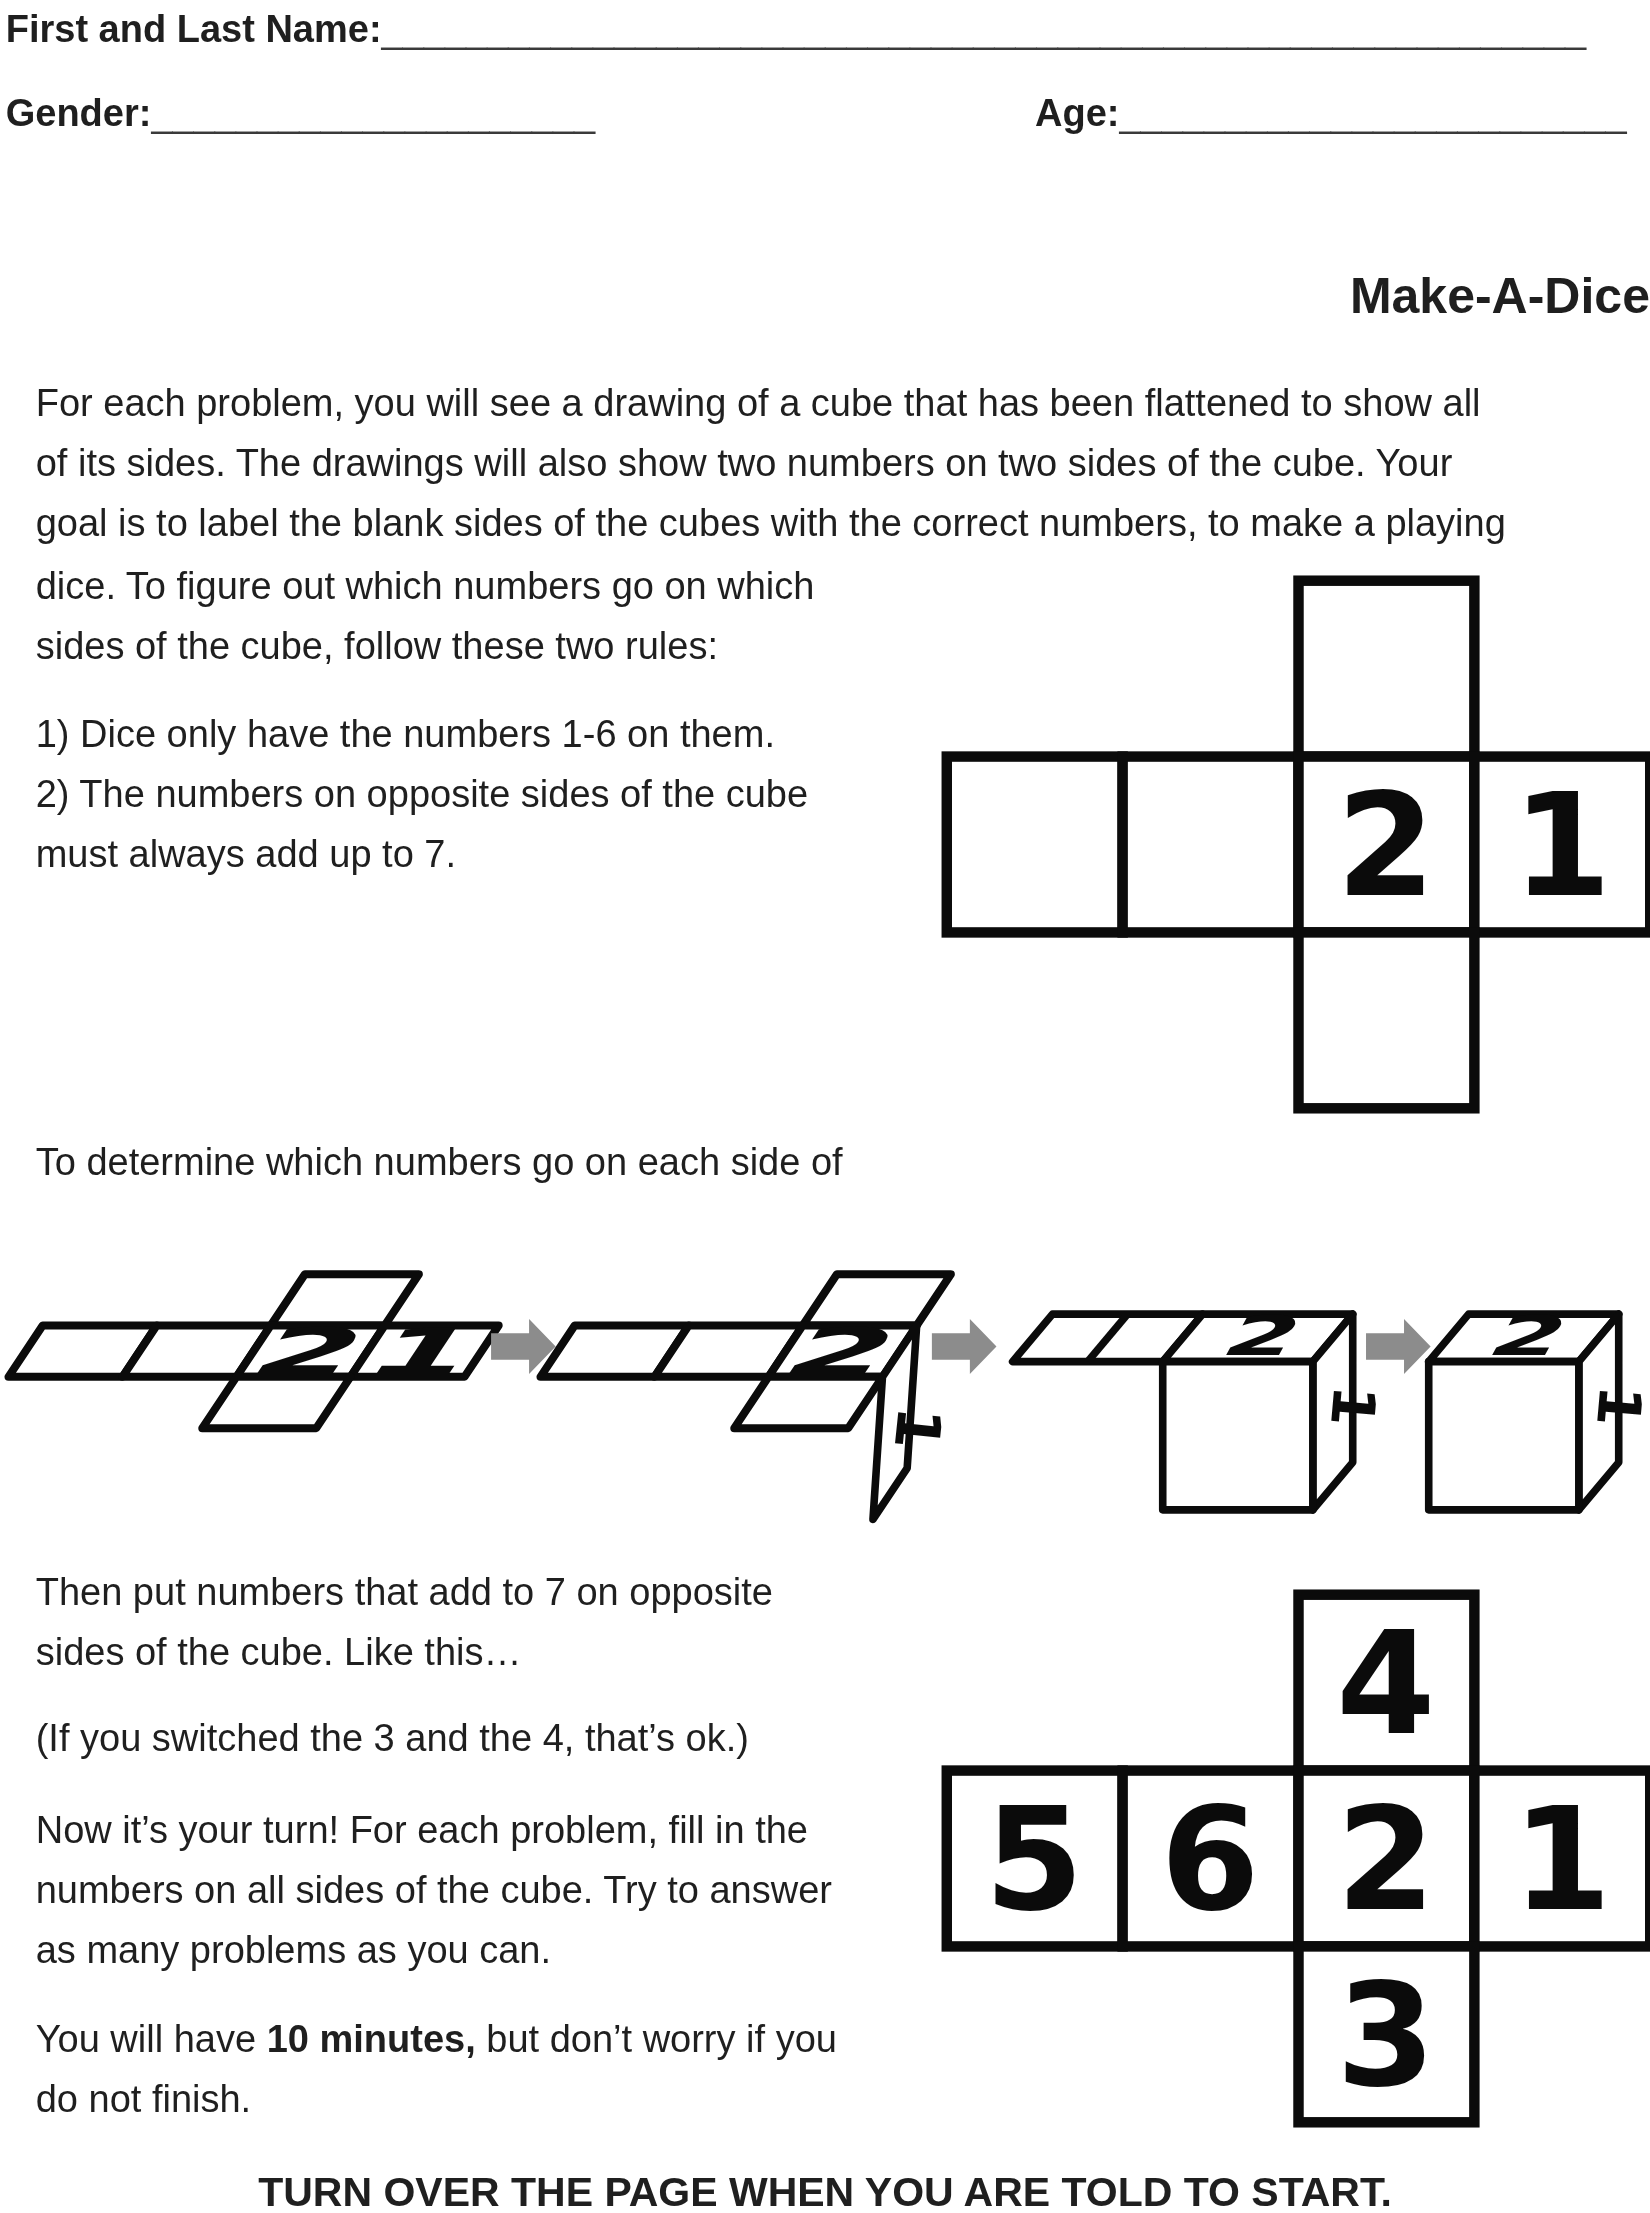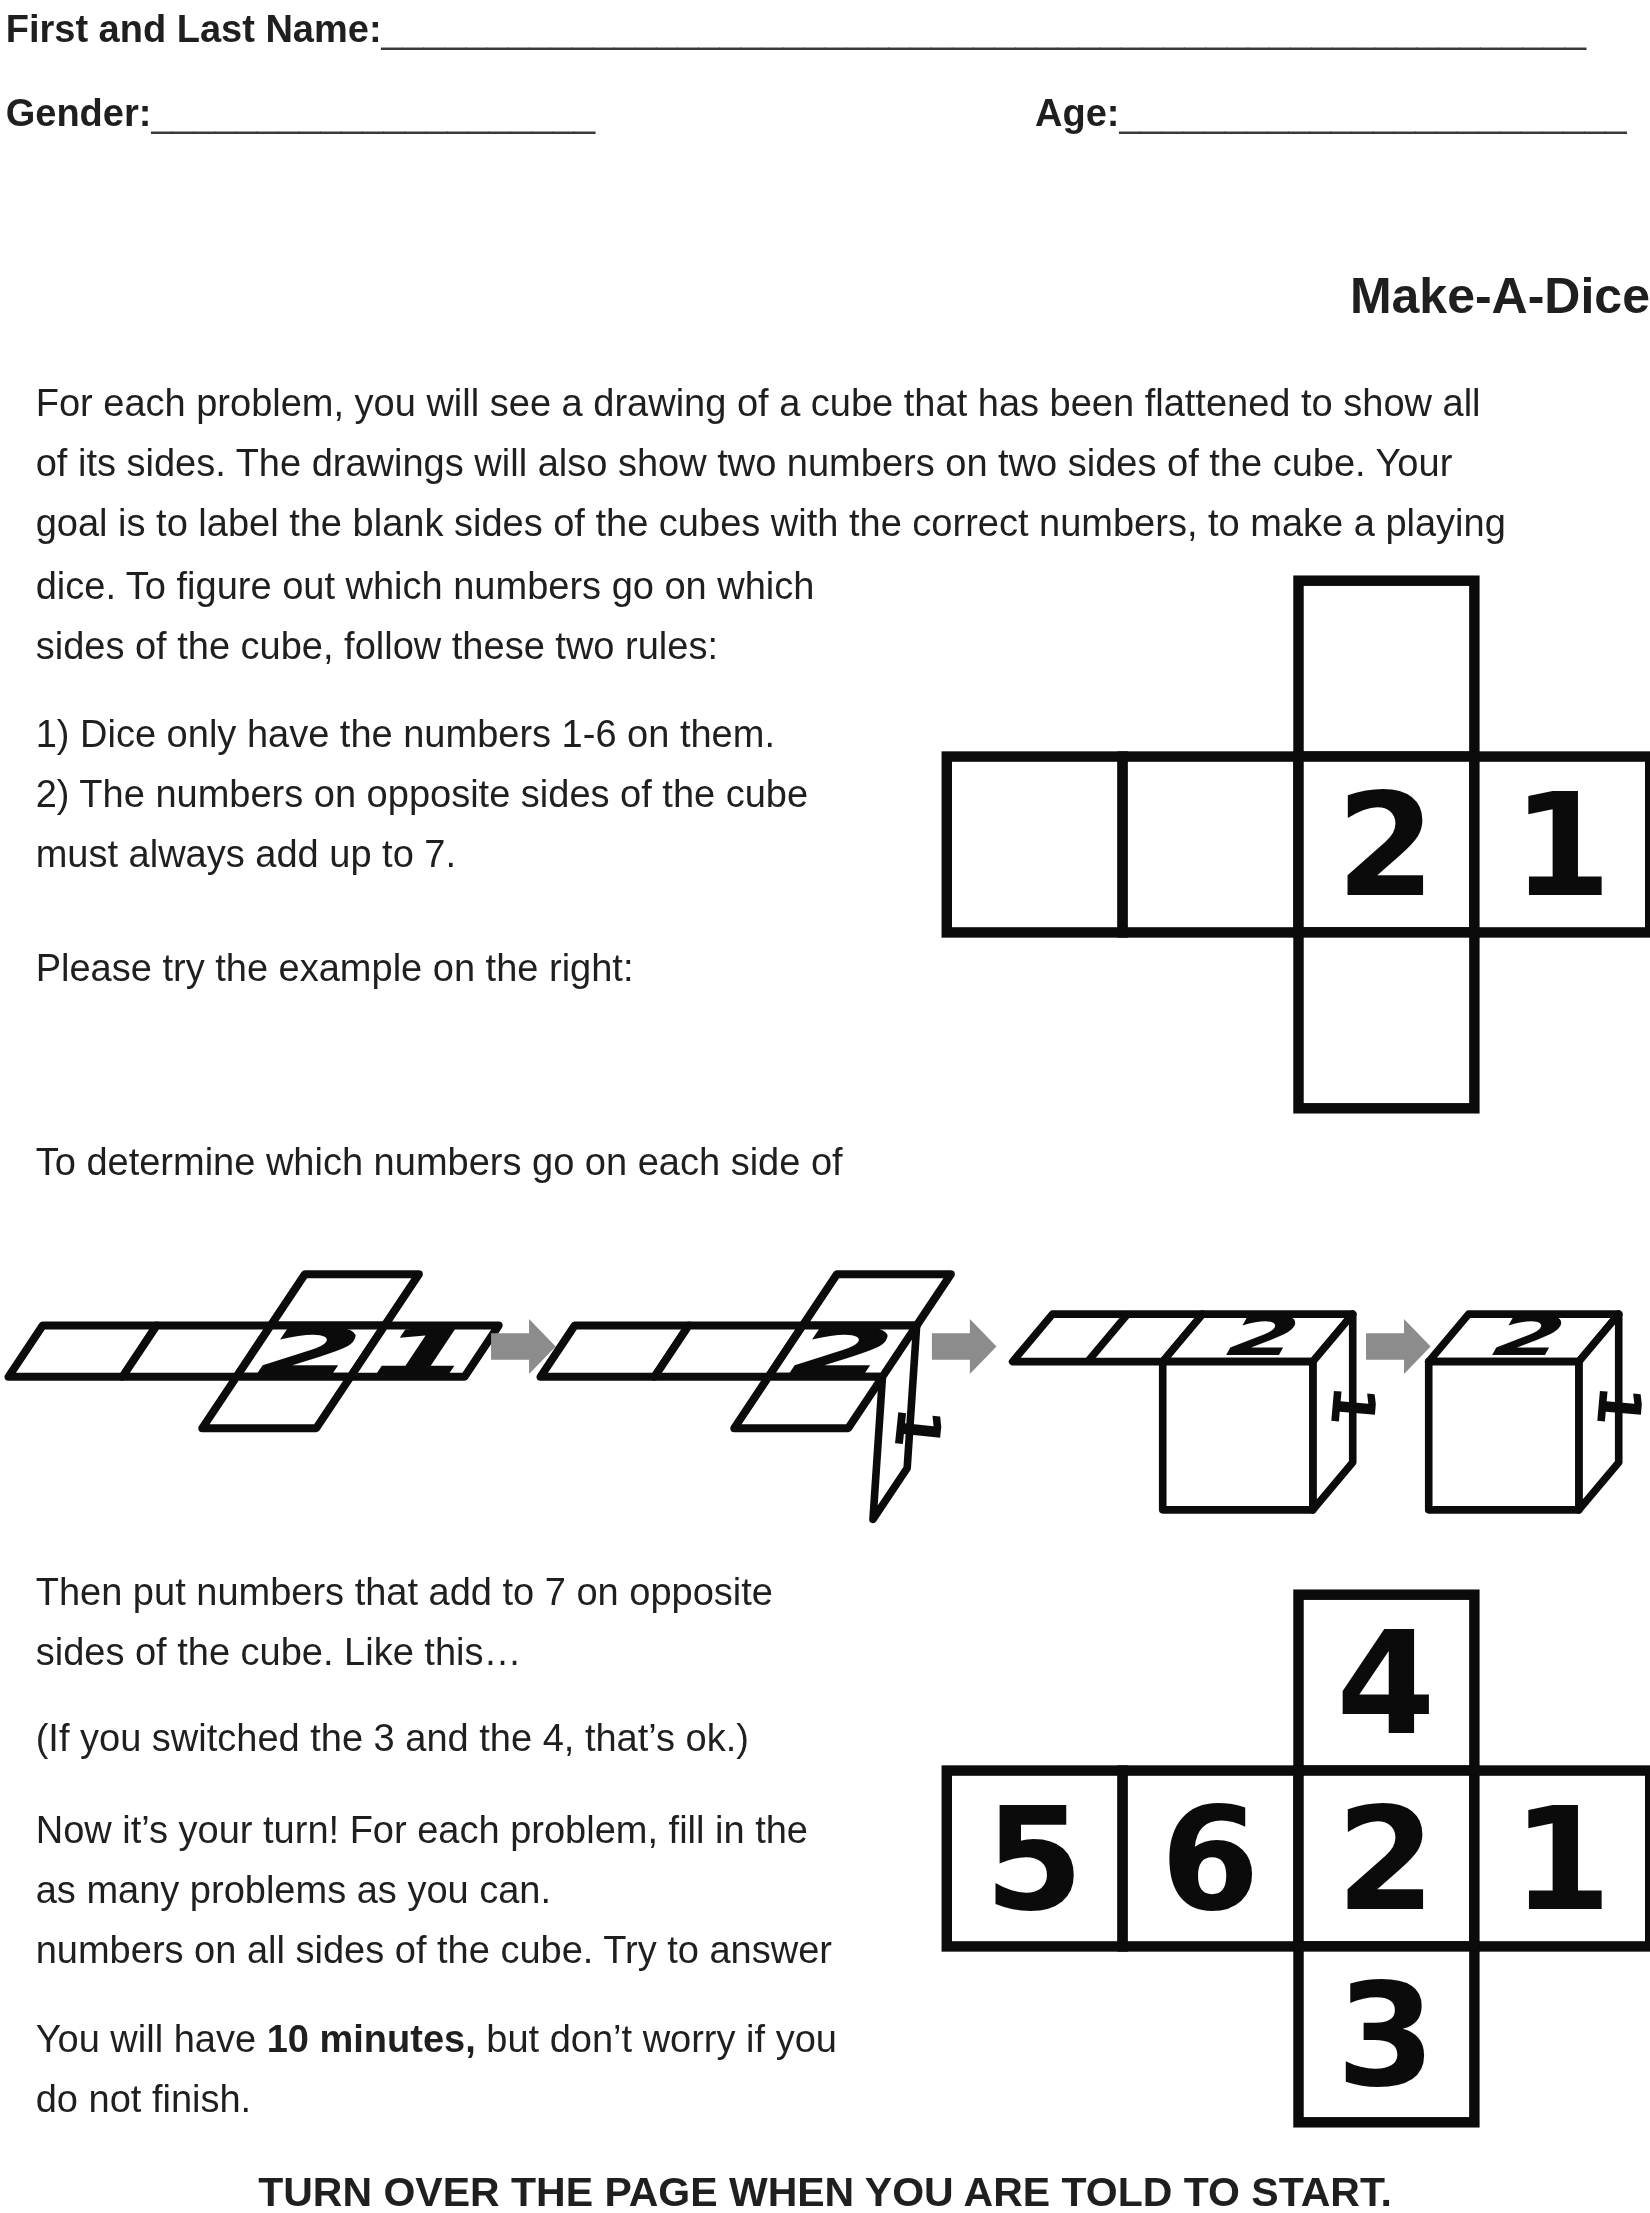--- a/index.html
+++ b/index.html
@@ -49,21 +49,20 @@
     <div class="line">sides of the cube, follow these two rules:</div>
   </div>
 
   <div class="abs line" style="left:5.7px;top:704px;">1) Dice only have the numbers 1-6 on them.</div>
 
   <div class="abs" style="left:5.7px;top:764px;width:932px;">
     <div class="line">2) The numbers on opposite sides of the cube</div>
     <div class="line">must always add up to 7.</div>
   </div>
 
-  <div class="abs line" style="left:5.7px;top:938px;">Please try the example on the right:</div>
 
   <svg class="abs" style="left:941px;top:575px;" width="715" height="539" viewBox="-6 -6 752 567">
     <rect class="netcell" x="370" y="0" width="185" height="185"></rect>
     <rect class="netcell" x="0" y="185" width="185" height="185"></rect>
     <rect class="netcell" x="185" y="185" width="185" height="185"></rect>
     <rect class="netcell" x="370" y="185" width="185" height="185"></rect>
     <rect class="netcell" x="555" y="185" width="185" height="185"></rect>
     <rect class="netcell" x="370" y="370" width="185" height="185"></rect>
     <text x="462" y="146" font-size="150" text-anchor="middle"></text>
     <text x="92" y="331" font-size="150" text-anchor="middle"></text>
@@ -128,22 +127,22 @@
 
   <div class="abs" style="left:5.7px;top:1562px;width:932px;">
     <div class="line">Then put numbers that add to 7 on opposite</div>
     <div class="line">sides of the cube. Like this…</div>
   </div>
 
   <div class="abs line" style="left:5.7px;top:1708px;">(If you switched the 3 and the 4, that’s ok.)</div>
 
   <div class="abs" style="left:5.7px;top:1800px;width:932px;">
     <div class="line">Now it’s your turn! For each problem, fill in the</div>
+    <div class="line">numbers on all sides of the cube. Try to answer</div>
     <div class="line">as many problems as you can.</div>
-    <div class="line">numbers on all sides of the cube. Try to answer</div>
   </div>
 
   <div class="abs" style="left:5.7px;top:2009px;width:932px;">
     <div class="line"><span>You will have </span><span class="b">10 minutes,</span><span> but don’t worry if you</span></div>
     <div class="line">do not finish.</div>
   </div>
 
   <svg class="abs" style="left:941px;top:1589px;" width="715" height="539" viewBox="-6 -6 752 567">
     <rect class="netcell" x="370" y="0" width="185" height="185"></rect>
     <rect class="netcell" x="0" y="185" width="185" height="185"></rect>

